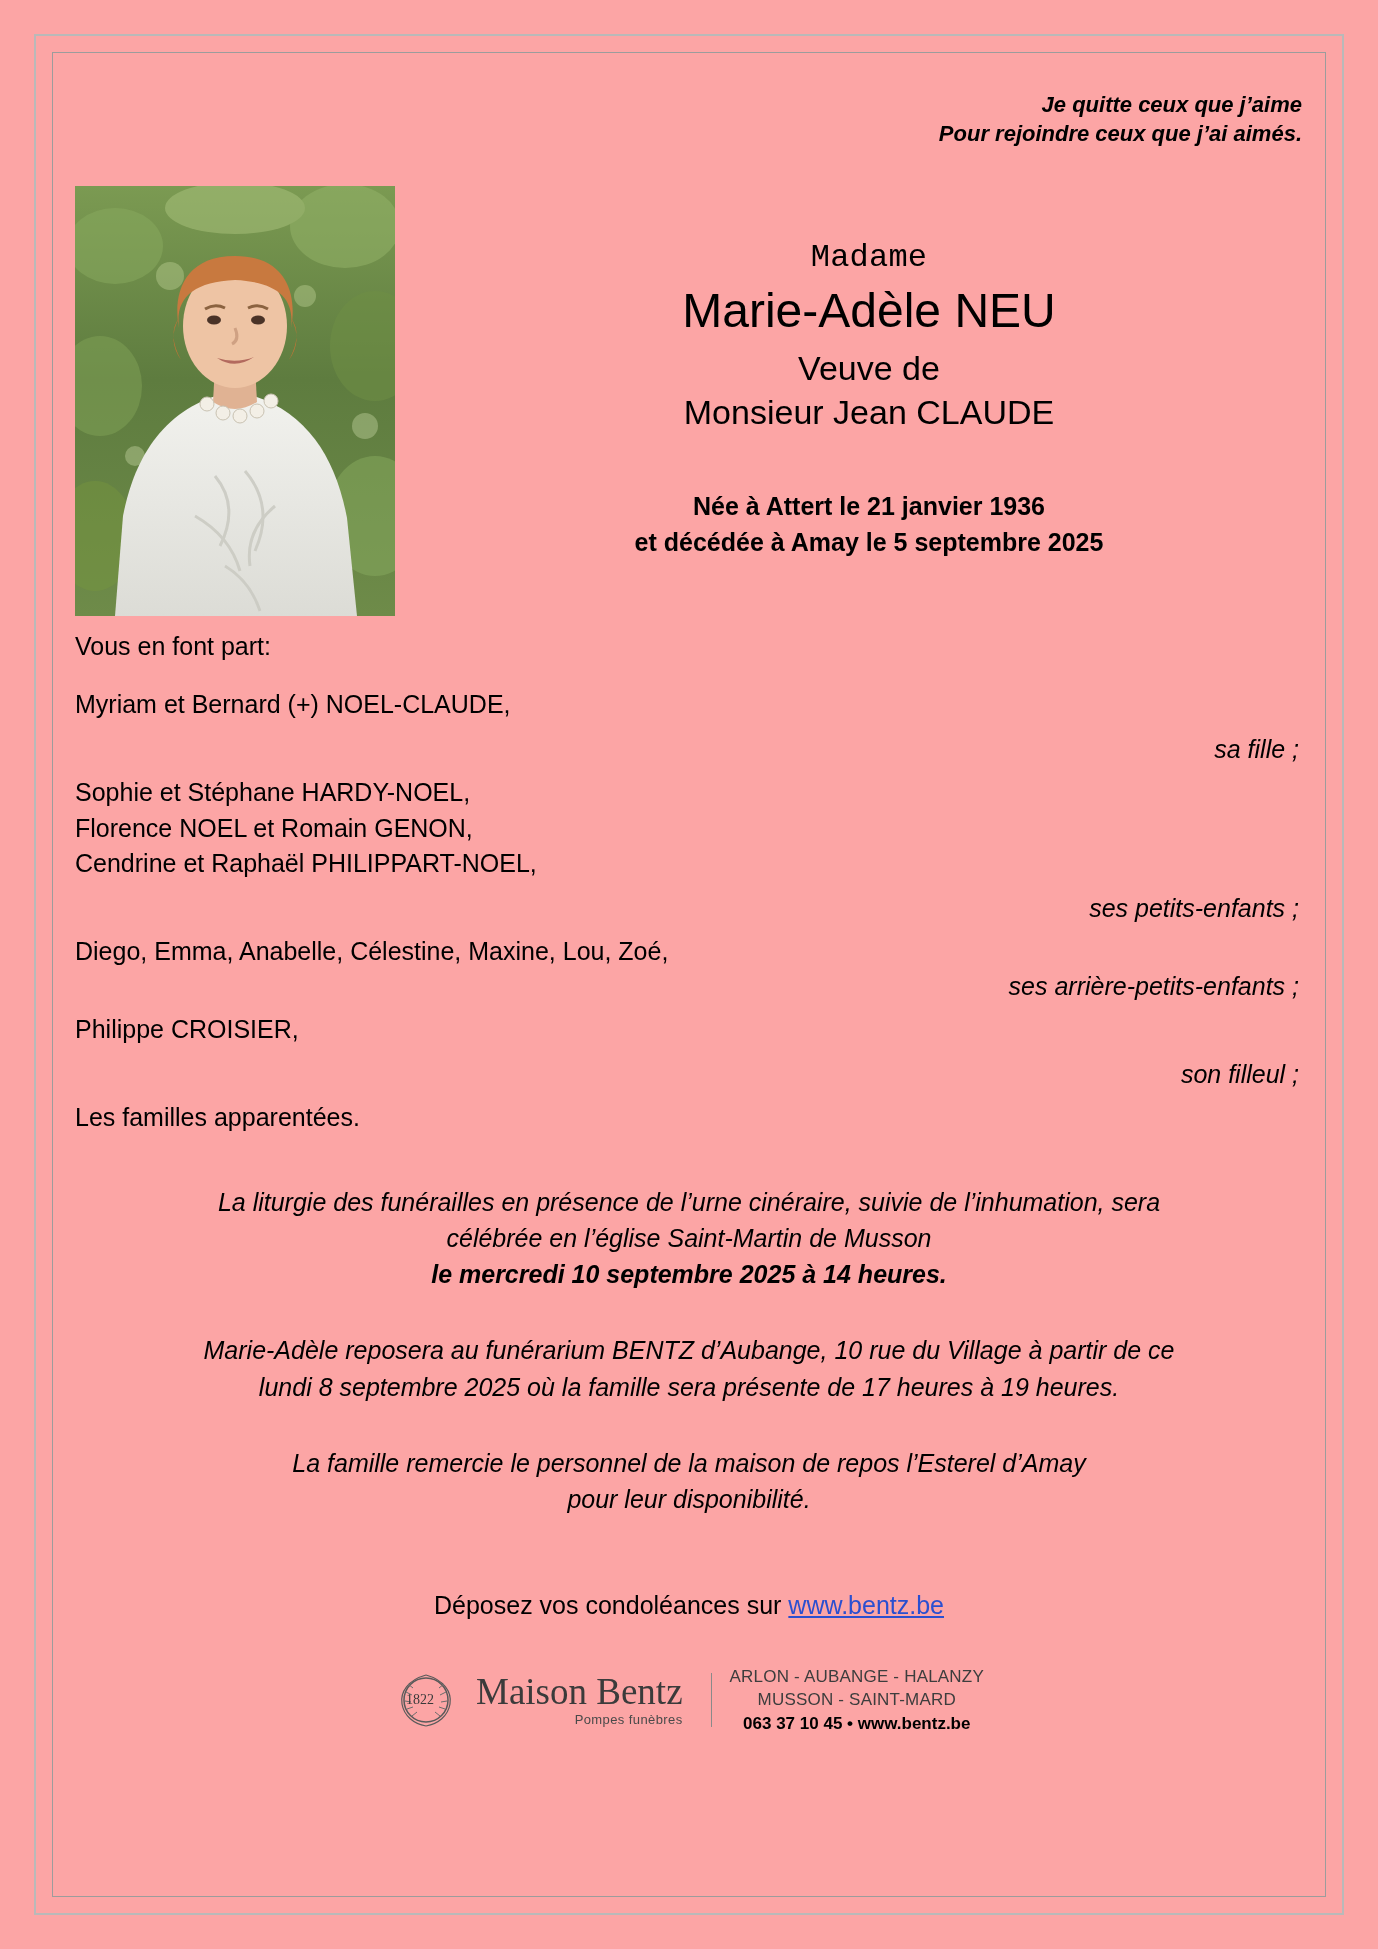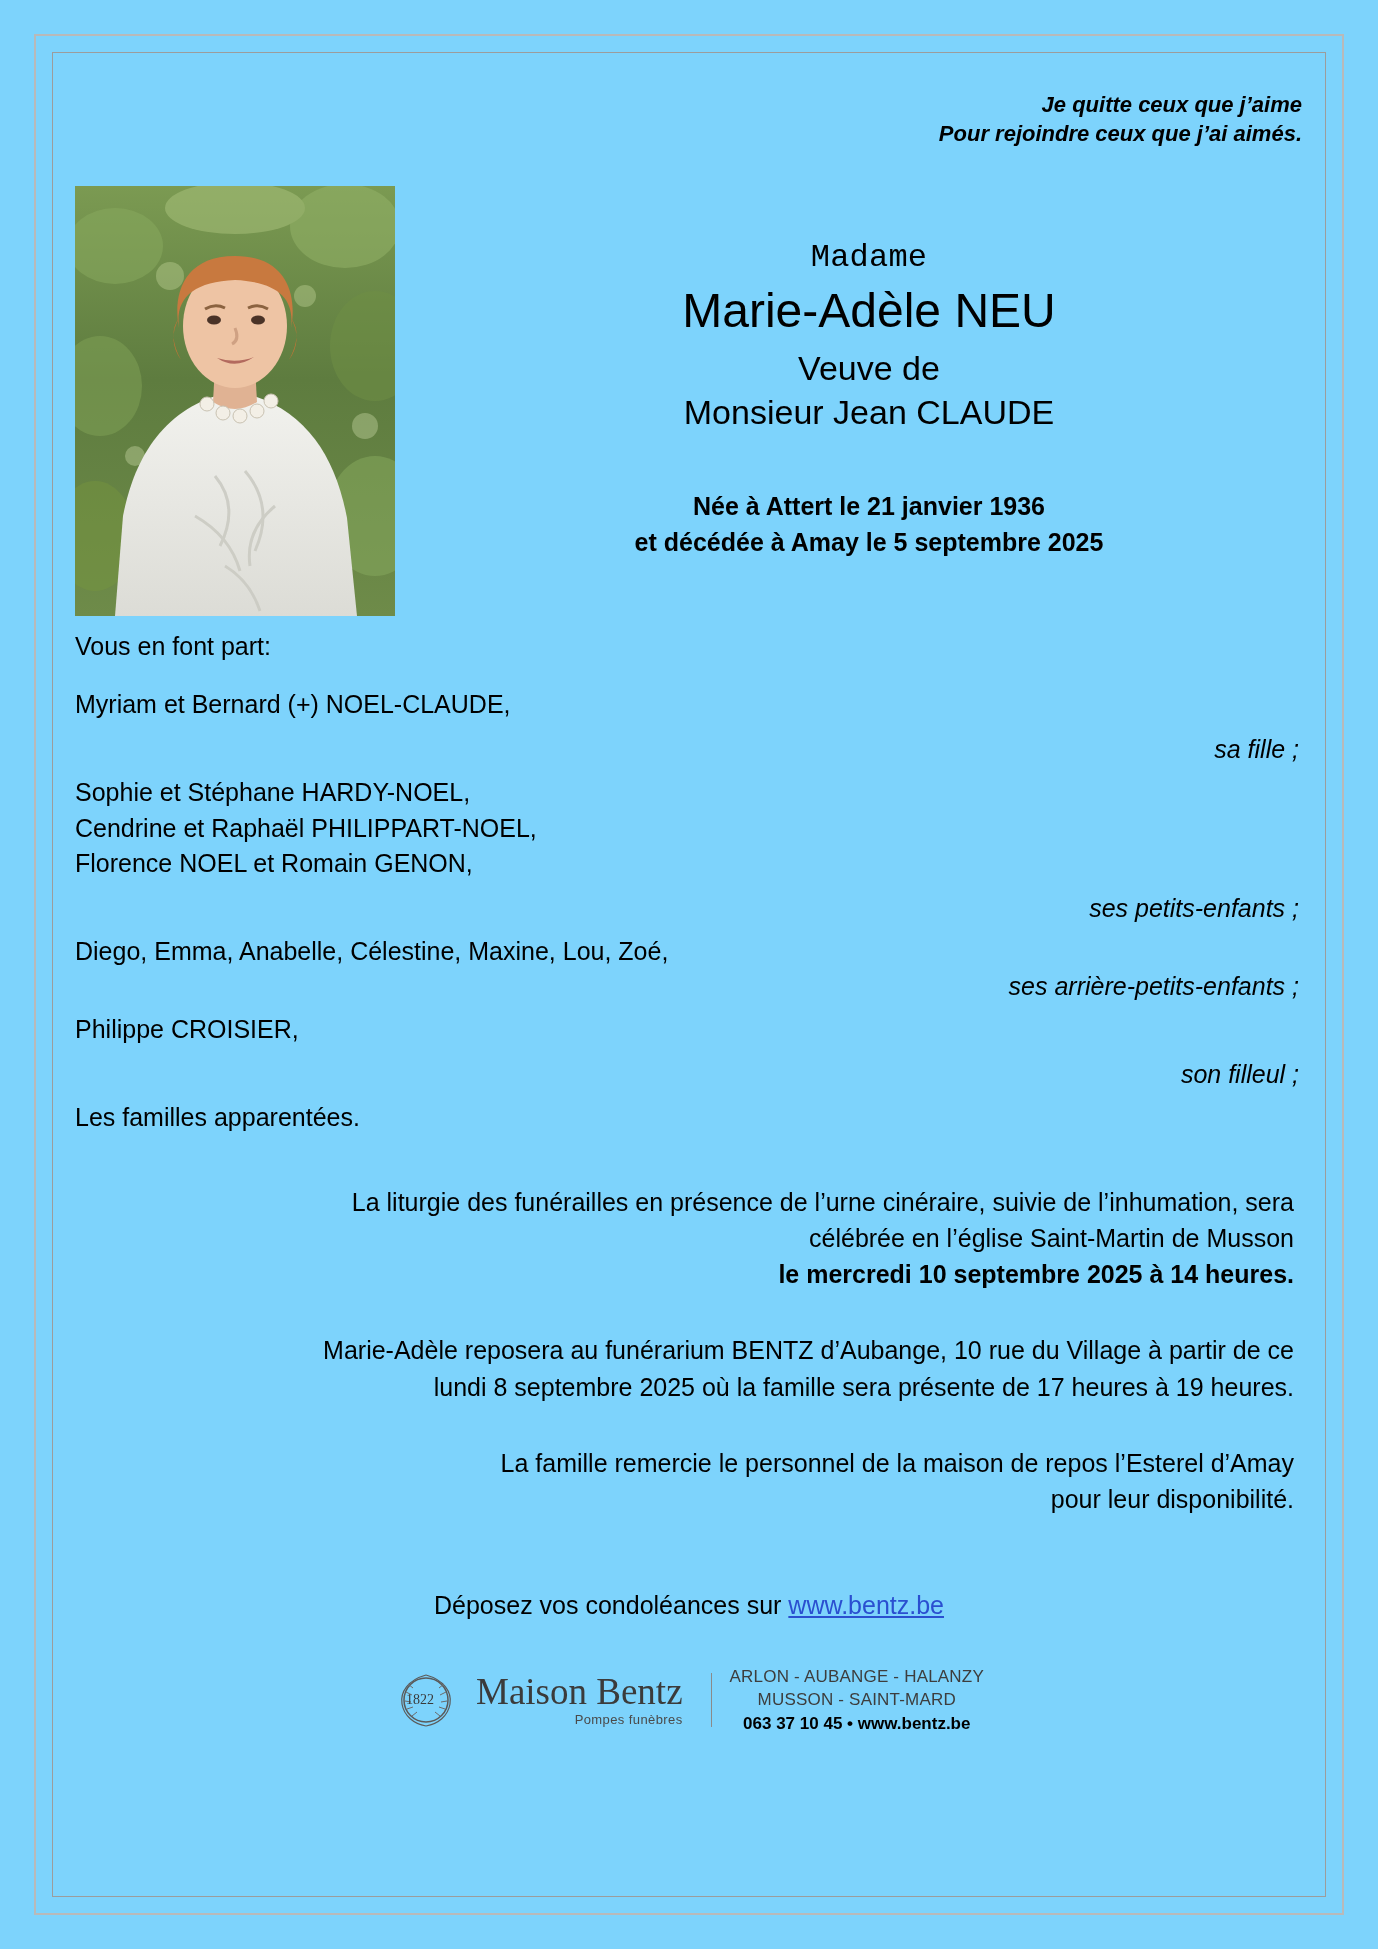--- a/index.html
+++ b/index.html
@@ -8,21 +8,21 @@
     background: #ffffff;
   }
   body {
     font-family: "Liberation Sans", sans-serif;
     color: #000000;
   }
   .page {
     position: relative;
     width: 1378px;
     height: 1949px;
-    background: #7dd3fc;
+    background: #fca5a5;
     box-sizing: border-box;
     padding: 34px 34px;
   }
   .outer-frame {
     position: absolute;
     left: 34px;
     top: 34px;
     right: 34px;
     bottom: 34px;
     border: 2px solid #b9b9b9;
@@ -126,22 +126,23 @@
     text-align: right;
     margin-right: 9px;
     line-height: 1.3;
     font-style: italic;
   }
 
   
   .para {
     font-size: 25px;
     line-height: 1.45;
-    text-align: right;
+    text-align: center;
     margin: 0 14px;
+    font-style: italic;
   }
   .para.bold { font-weight: bold; }
   .block-gap { height: 40px; }
   .block-gap-lg { height: 48px; }
 
   .condol {
     font-size: 25px;
     text-align: center;
     margin-top: 74px;
   }
@@ -307,22 +308,22 @@
 
     <div class="fam-gap"></div>
 
     <div class="fam-line">Myriam et Bernard (+) NOEL-CLAUDE,</div>
     <div class="fam-gap-sm"></div>
     <div class="relation">sa fille ;</div>
 
     <div class="fam-gap-sm"></div>
 
     <div class="fam-line">Sophie et Stéphane HARDY-NOEL,</div>
+    <div class="fam-line">Florence NOEL et Romain GENON,</div>
     <div class="fam-line">Cendrine et Raphaël PHILIPPART-NOEL,</div>
-    <div class="fam-line">Florence NOEL et Romain GENON,</div>
     <div class="fam-gap-sm"></div>
     <div class="relation">ses petits-enfants ;</div>
 
     <div class="fam-gap-sm"></div>
 
     <div class="fam-line">Diego, Emma, Anabelle, Célestine, Maxine, Lou, Zoé,</div>
     <div class="relation">ses arrière-petits-enfants ;</div>
 
     <div class="fam-gap-sm"></div>
 

